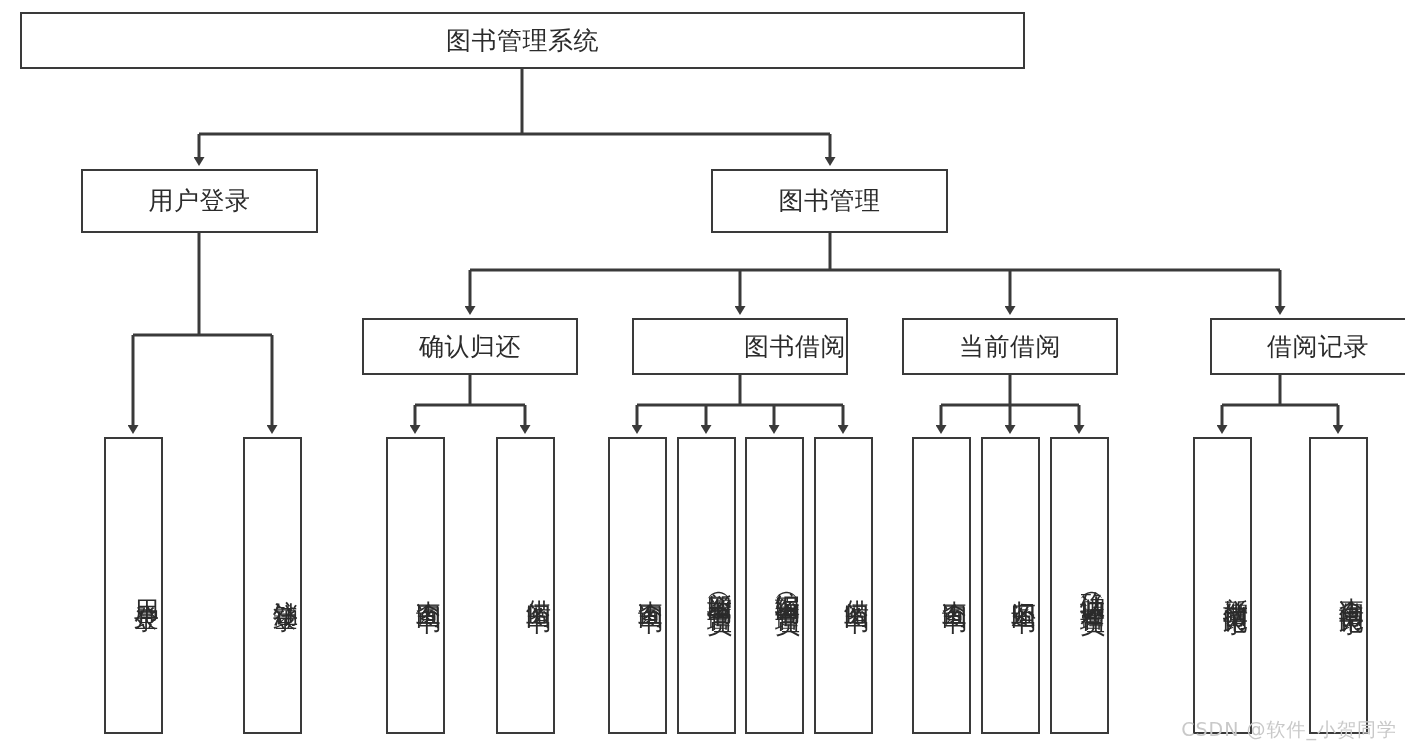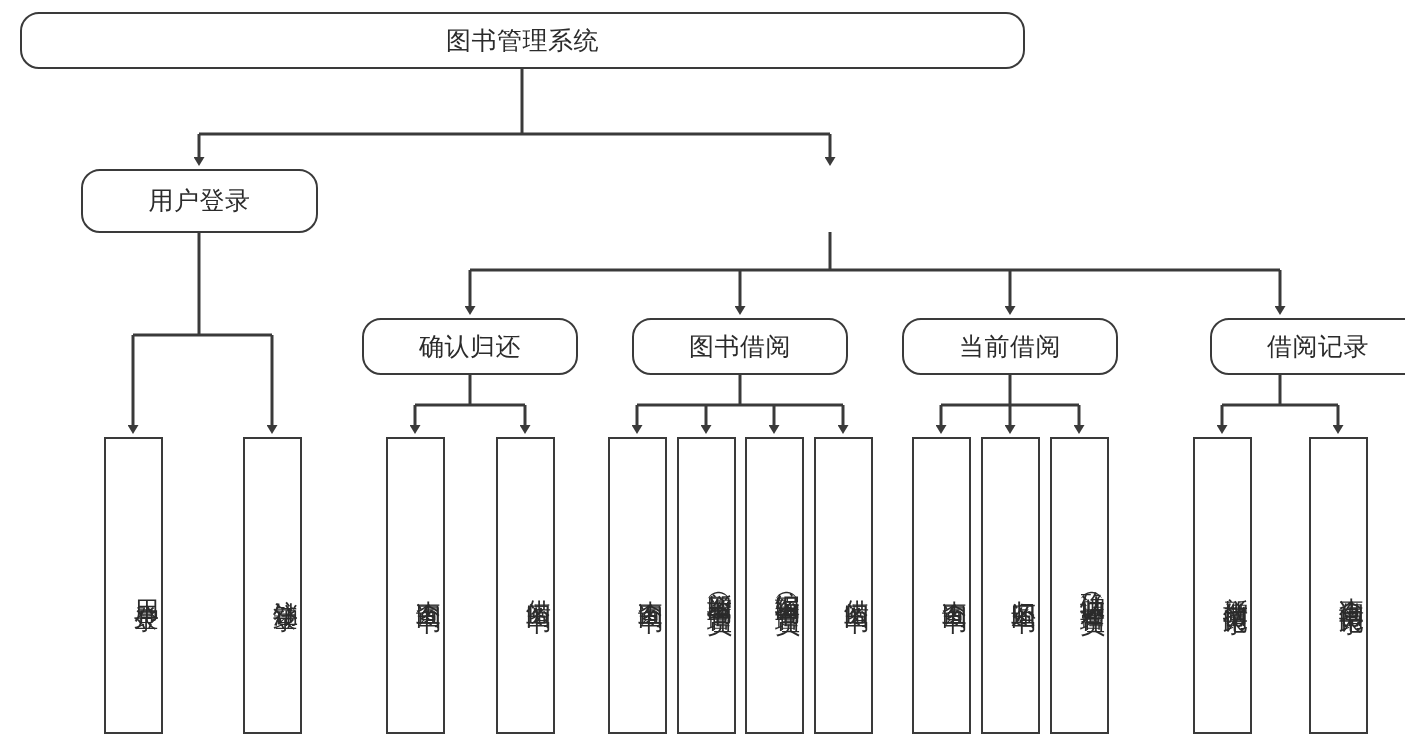--- a/index.html
+++ b/index.html
@@ -37,21 +37,20 @@
     justify-content: center;
     text-align: center;
     color: #2b2b2b;
     line-height: 1.18;
     z-index: 2;
   }
   .node.horiz {
     font-size: 25px;
     letter-spacing: 0.5px;
     white-space: nowrap;
-    border-radius: 19px;
   }
   .node.root {
     font-size: 25px;
   }
   .node.leaf {
     writing-mode: vertical-rl;
     text-orientation: upright;
     font-size: 25px;
     padding-top: 14px;
     padding-bottom: 14px;
@@ -131,25 +130,28 @@
     </g>
   </svg>
 
   <div class="node horiz root" style="left:20px; top:12px; width:1005px; height:57px;">
     <span>图书管理系统</span>
   </div>
 
   <div class="node horiz" style="left:81px; top:169px; width:237px; height:64px;">
     <span>用户登录</span>
   </div>
+  <div class="node horiz" style="left:711px; top:169px; width:237px; height:64px;">
+    <span>图书管理</span>
+  </div>
 
   <div class="node horiz" style="left:362px; top:318px; width:216px; height:57px;">
     <span>确认归还</span>
   </div>
-  <div class="node horiz" style="left:632px; top:318px; width:216px; height:57px;">
+  <div class="node horiz" style="left:632px; top:318px; width:216px; height:57px;justify-content:flex-end;">
     <span>图书借阅</span>
   </div>
   <div class="node horiz" style="left:902px; top:318px; width:216px; height:57px;">
     <span>当前借阅</span>
   </div>
   <div class="node horiz" style="left:1172px; top:318px; width:216px; height:57px;margin-left:38px;">
     <span>借阅记录</span>
   </div>
 
   <div class="node leaf" style="left:104px; top:437px; width:59px; height:297px;">
@@ -189,14 +191,15 @@
     <span class="leaf-text">确认归还（管理员）</span>
   </div>
 
   <div class="node leaf" style="left:1193px; top:437px; width:59px; height:297px;">
     <span class="leaf-text">新增借阅记录</span>
   </div>
   <div class="node leaf" style="left:1309px; top:437px; width:59px; height:297px;">
     <span class="leaf-text">查询借阅记录</span>
   </div>
 
+  <div class="watermark">CSDN @软件_小贺同学</div>
 
 </div>
 
 </body></html>

